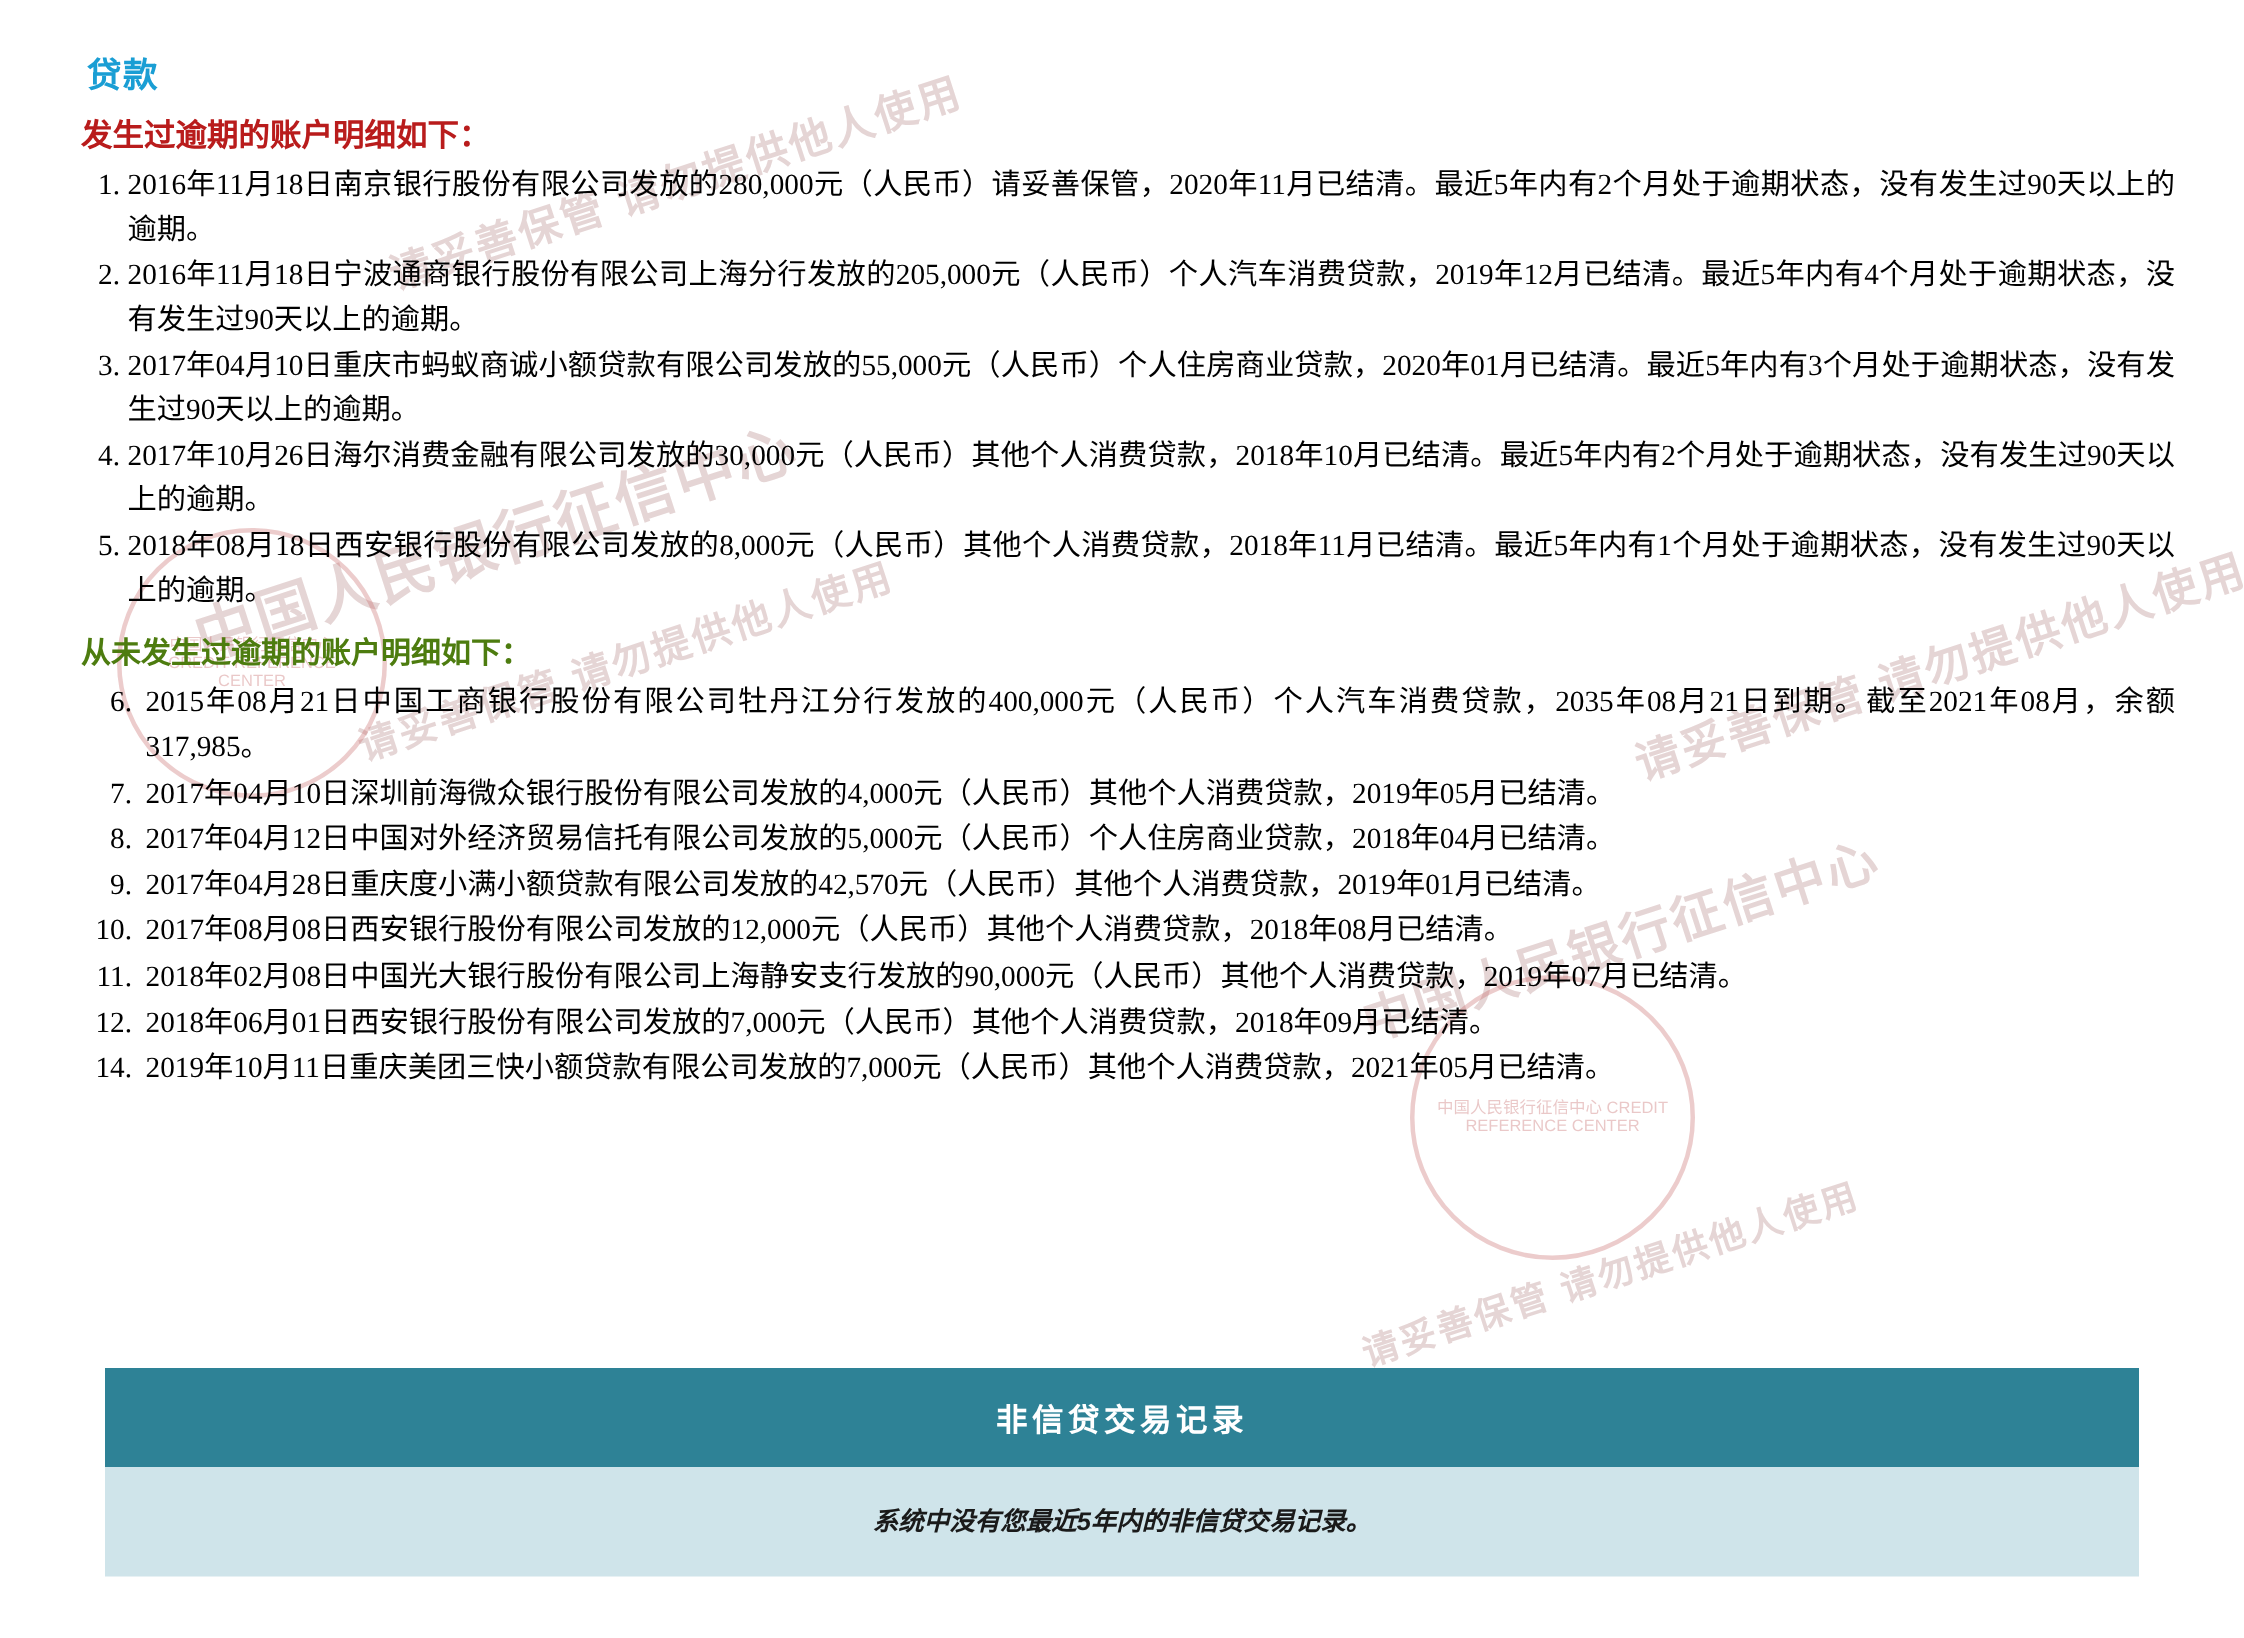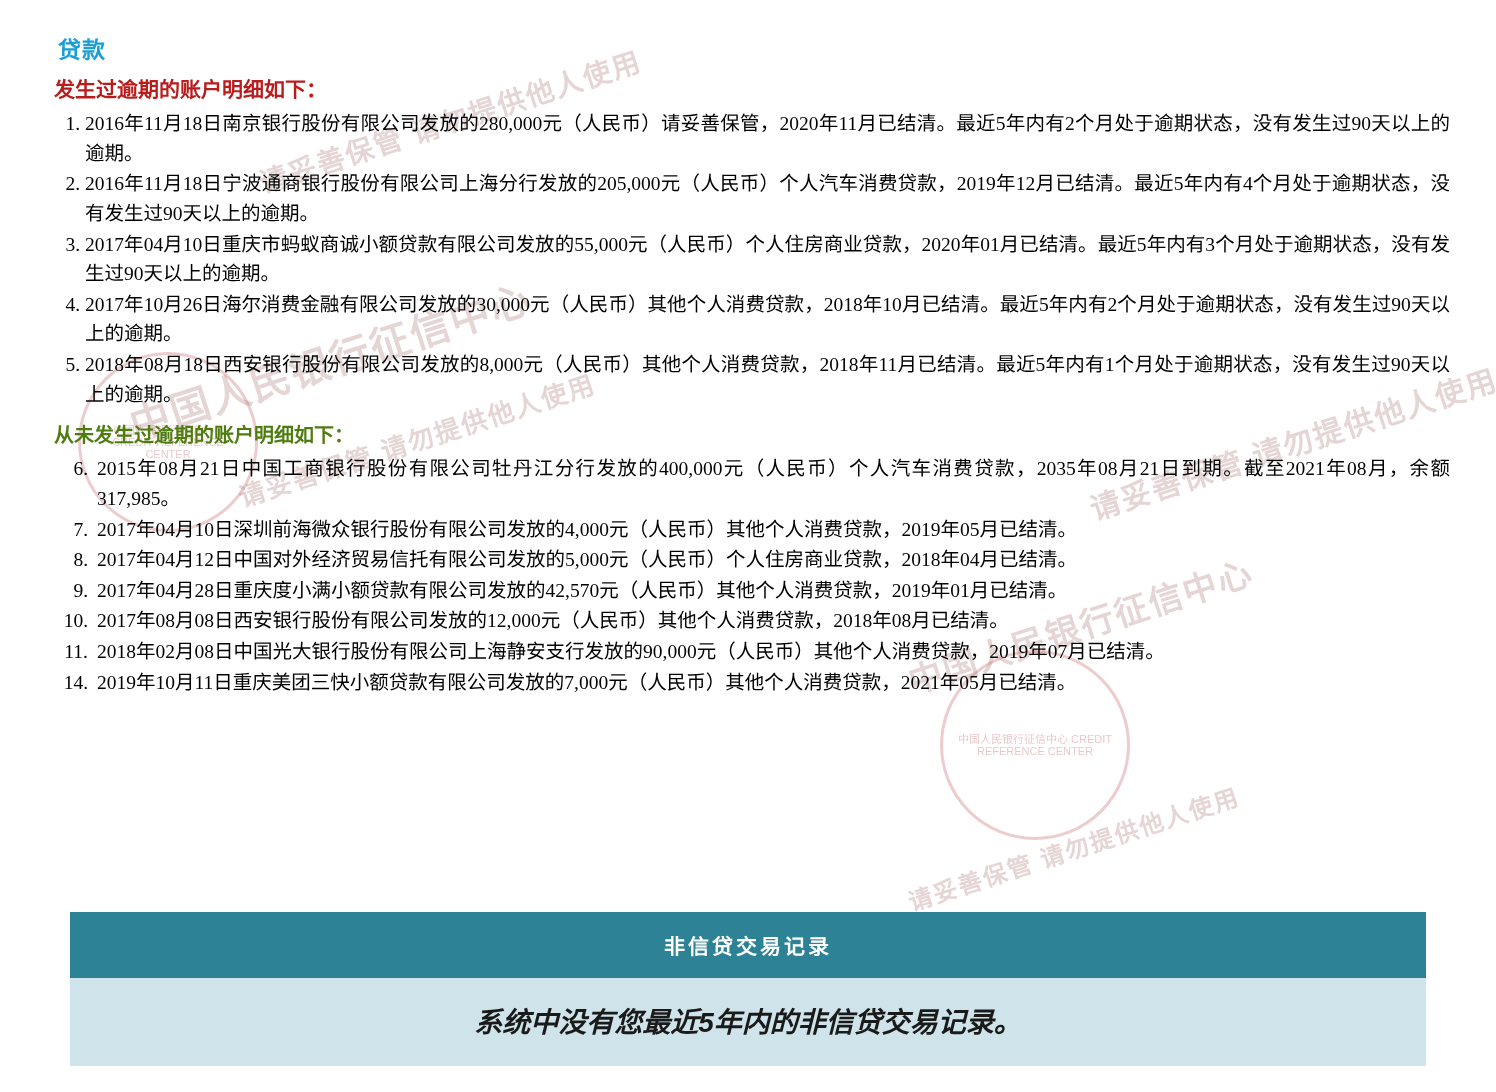--- a/index.html
+++ b/index.html
@@ -121,21 +121,21 @@
     font-size: 21px;
     letter-spacing: 3px;
     padding: 18px 0 18px 0;
   }
   .noncredit-body {
     background: #cfe4ea;
     text-align: center;
     font-family: "Liberation Sans", sans-serif;
     font-style: italic;
     font-weight: bold;
-    font-size: 28px;
+    font-size: 17px;
     color: #1a1a1a;
     padding: 22px 0 26px 0;
   }
 </style>
 </head>
 <body>
 
 <div class="watermarks">
   <div class="wm-text" style="left:120px; top:330px; font-size:40px; transform:rotate(-18deg);">中国人民银行征信中心</div>
   <div class="wm-text" style="left:230px; top:420px; font-size:26px; transform:rotate(-18deg);">请妥善保管 请勿提供他人使用</div>
@@ -202,20 +202,24 @@
     </li>
     <li>
       <span class="num">10.</span>
       <span class="txt">2017年08月08日西安银行股份有限公司发放的12,000元（人民币）其他个人消费贷款，2018年08月已结清。</span>
     </li>
     <li>
       <span class="num">11.</span>
       <span class="txt">2018年02月08日中国光大银行股份有限公司上海静安支行发放的90,000元（人民币）其他个人消费贷款，2019年07月已结清。</span>
     </li>
     <li>
+      <span class="num">12.</span>
+      <span class="txt">2018年06月01日西安银行股份有限公司发放的7,000元（人民币）其他个人消费贷款，2018年09月已结清。</span>
+    </li>
+    <li>
       <span class="num">14.</span>
       <span class="txt">2019年10月11日重庆美团三快小额贷款有限公司发放的7,000元（人民币）其他个人消费贷款，2021年05月已结清。</span>
     </li>
   </ol>
 
 </div>
 
 <div class="noncredit-wrap">
   <div class="noncredit-header">非信贷交易记录</div>
   <div class="noncredit-body">系统中没有您最近5年内的非信贷交易记录。</div>

